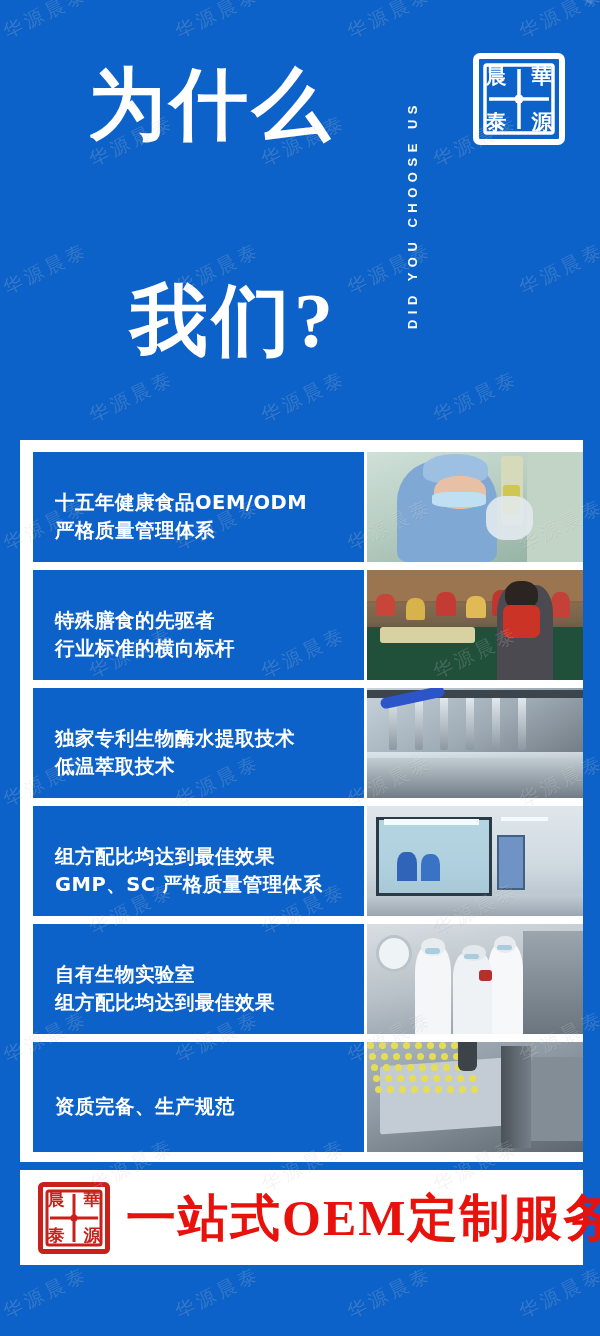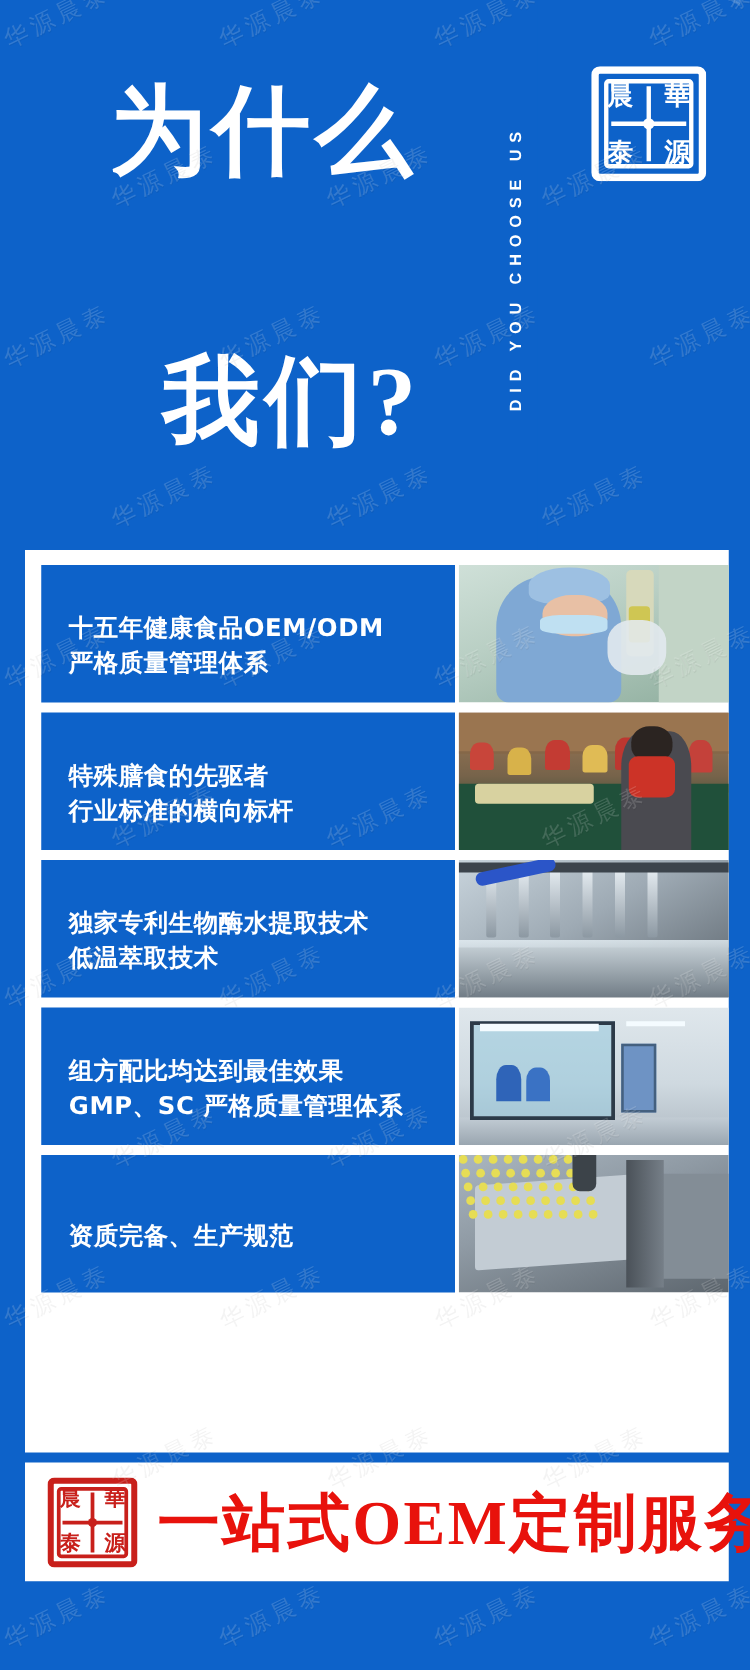--- a/index.html
+++ b/index.html
@@ -388,20 +388,42 @@
             <i class="glass"></i>
             <i class="worker"></i>
           <i class="worker2"></i>
             <i class="lamp"></i>
             <i class="lamp2"></i>
             <i class="door"></i>
         </div>
       </div>
     </div>
 
+    <div class="card">
+      <div class="card-text">
+        <div class="ln">自有生物实验室</div>
+        <div class="ln">组方配比均达到最佳效果</div>
+      </div>
+      <div class="card-img">
+        <div class="ph p5">
+          <i class="mach"></i>
+            <i class="reel"></i>
+          <i class="s1"></i>
+            <i class="s1h"></i>
+            <i class="m1"></i>
+          <i class="s3"></i>
+            <i class="s3h"></i>
+            <i class="m3"></i>
+          <i class="s2"></i>
+            <i class="s2h"></i>
+            <i class="m2"></i>
+          <i class="red"></i>
+        </div>
+      </div>
+    </div>
 
     <div class="card">
       <div class="card-text">
         <div class="ln">资质完备、生产规范</div>
       </div>
       <div class="card-img">
         <div class="ph p6">
           <i class="belt"></i>
             <i class="tray"></i>
           <div class="dots" id="blister-dots">

